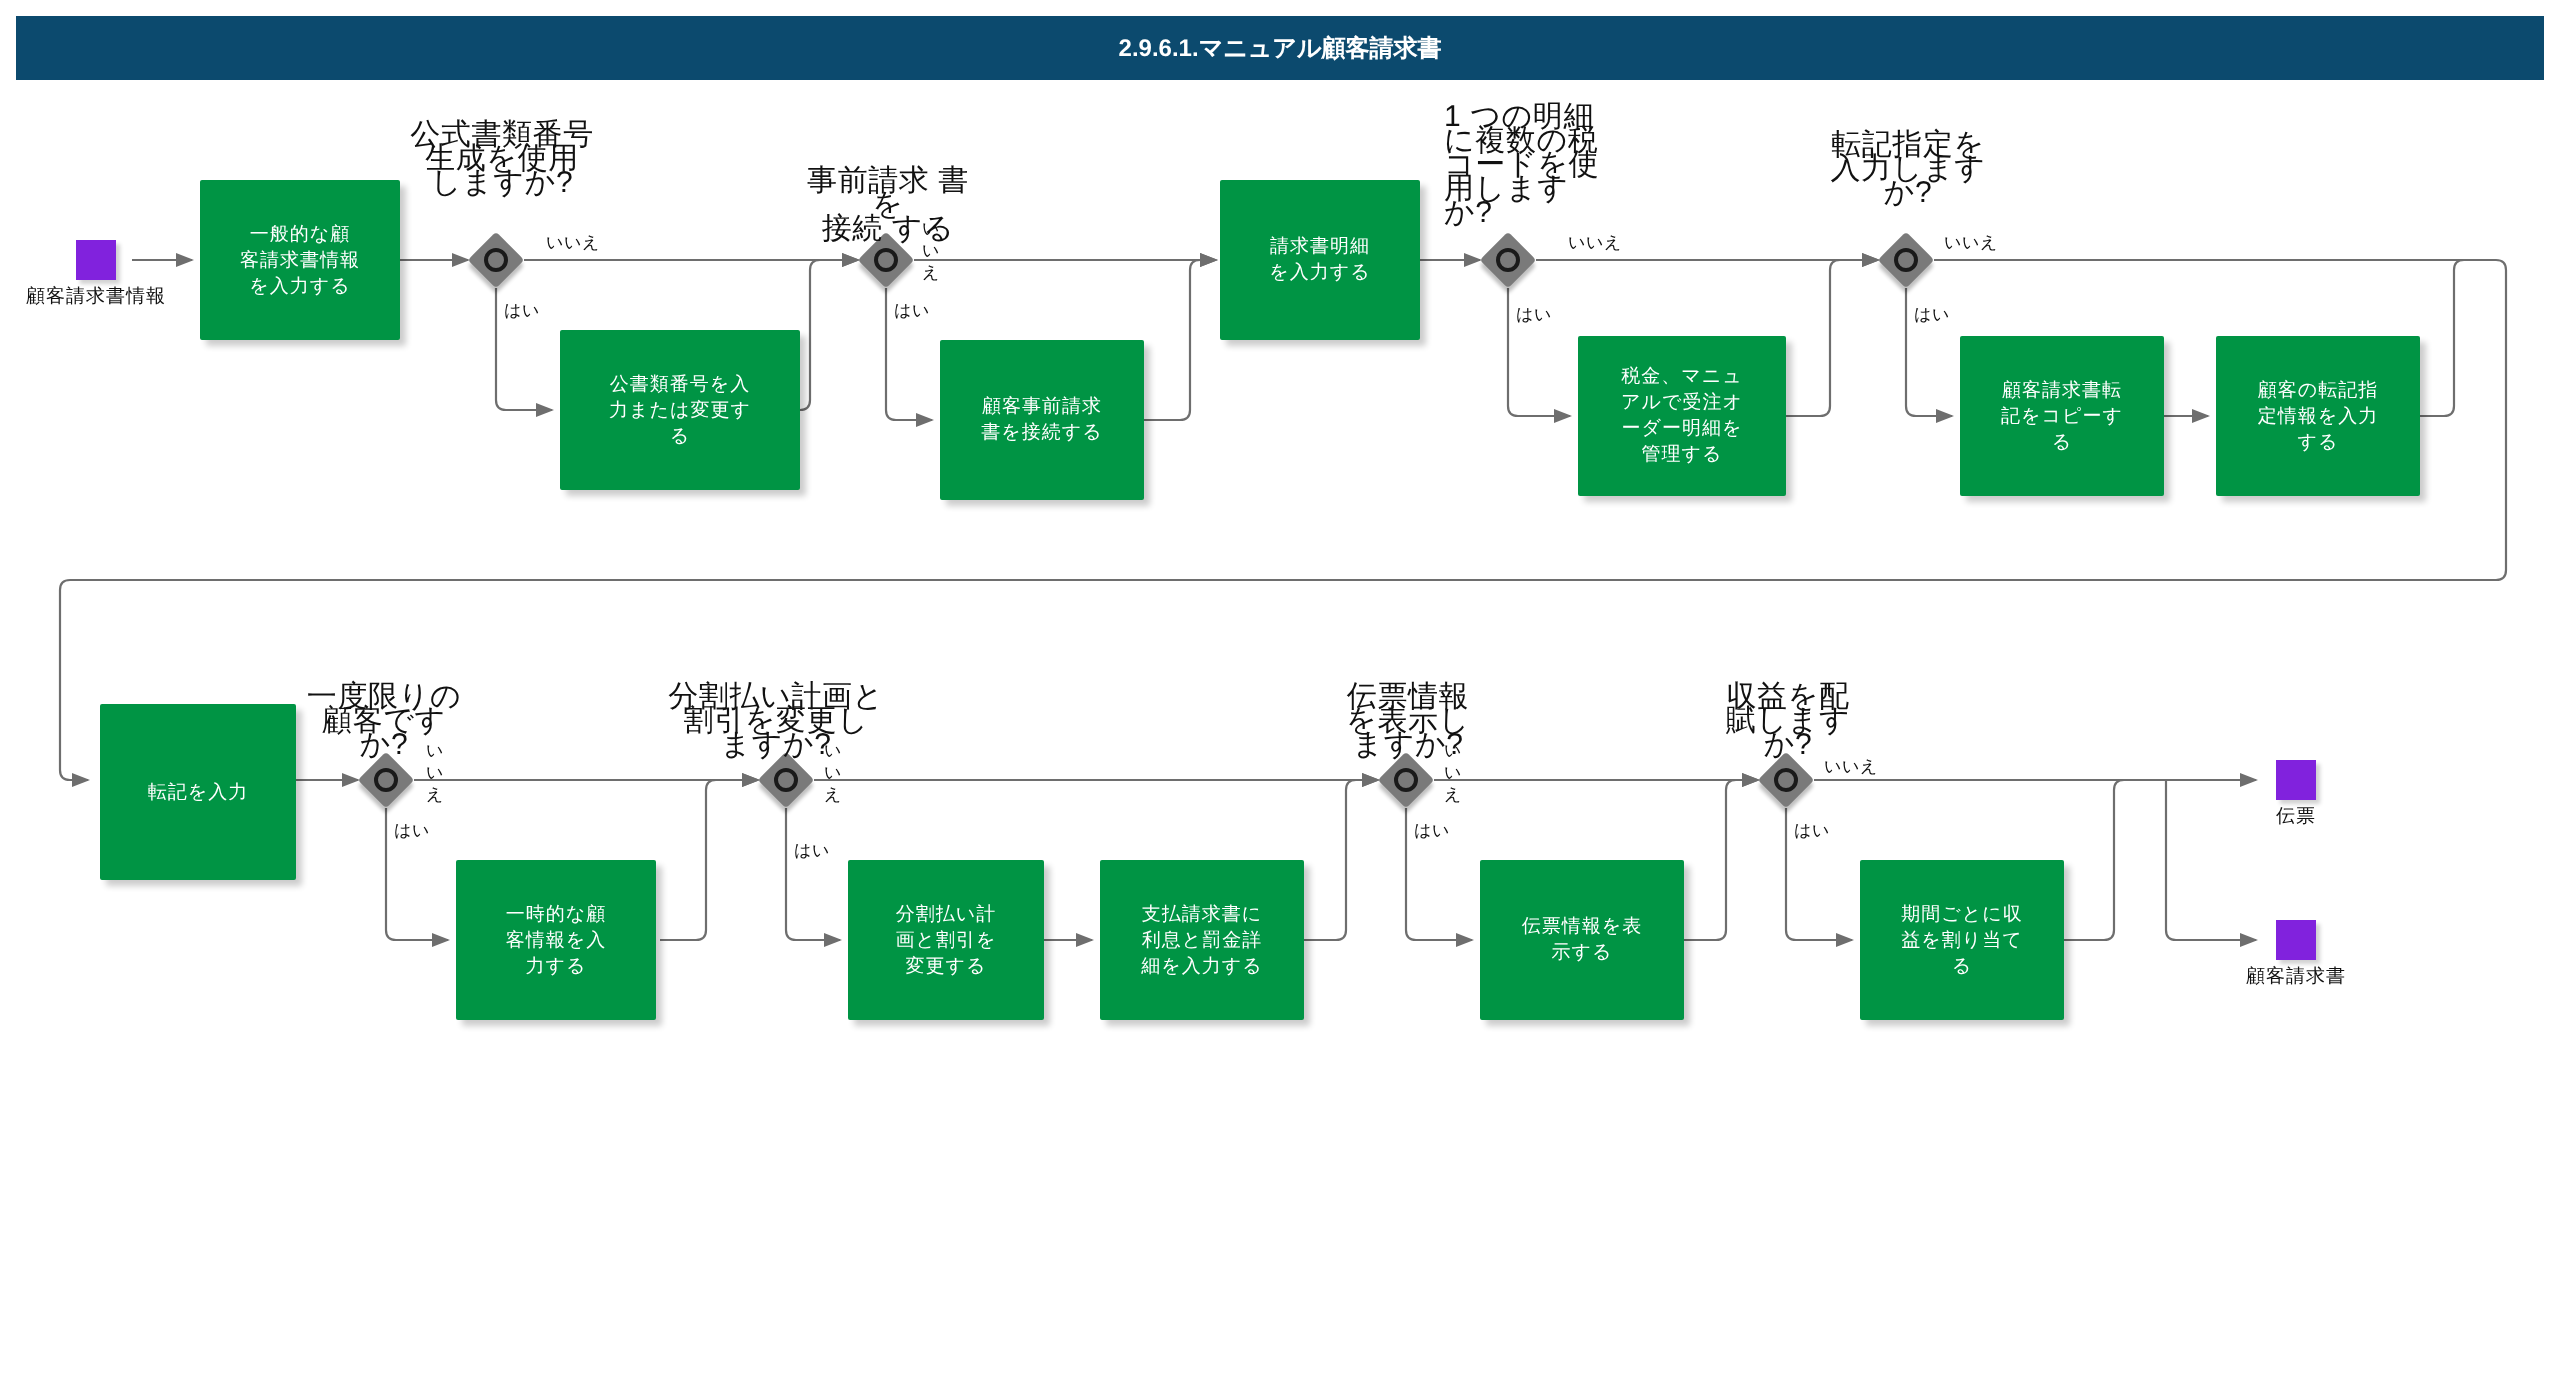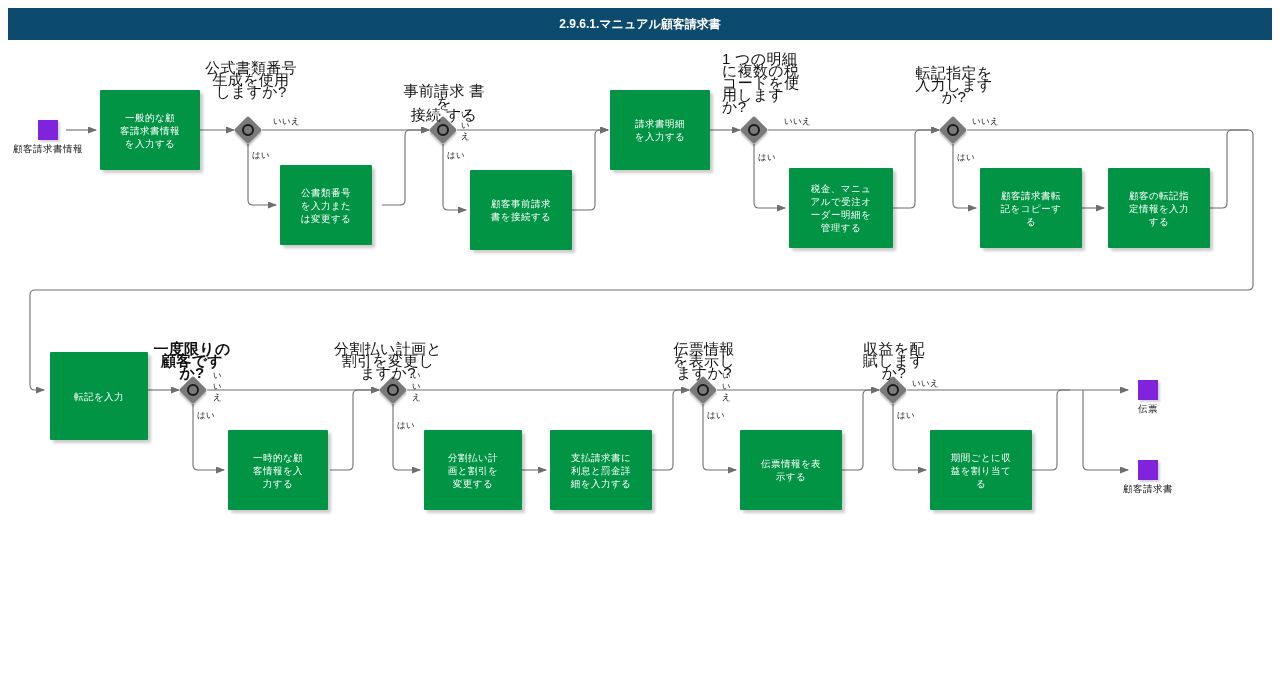--- a/index.html
+++ b/index.html
@@ -244,21 +244,21 @@
     </g>
   </svg>
 
   <div class="event" style="left:38px; top:80px;"></div>
   <div class="event-label" style="left:8px; top:103px; width:80px;">顧客請求書情報</div>
 
   <div class="task" style="left:100px; top:50px; width:100px; height:80px;">
     <span>一般的な顧客請求書情報を入力する</span>
   </div>
 
-  <div class="task" style="left:280px; top:125px; width:92px; height:80px;justify-content:flex-end;">
+  <div class="task" style="left:280px; top:125px; width:120px; height:80px;justify-content:flex-end;">
     <span>公書類番号を入力または変更する</span>
   </div>
 
   <div class="task" style="left:470px; top:130px; width:102px; height:80px;">
     <span>顧客事前請求書を接続する</span>
   </div>
 
   <div class="task" style="left:610px; top:50px; width:100px; height:80px;">
     <span>請求書明細を入力する</span>
   </div>
@@ -333,21 +333,21 @@
   </div>
 
   <div class="task" style="left:930px; top:390px; width:102px; height:80px;">
     <span>期間ごとに収益を割り当てる</span>
   </div>
 
   <div class="gateway" style="left:180px; top:337px;">
     <div class="gw-diamond"></div>
     <div class="gw-ring"></div>
   </div>
-  <div class="gw-label" style="left:152px; top:303px; width:80px;font-weight:bold;">一度限りの顧客ですか?</div>
+  <div class="gw-label" style="left:152px; top:303px; width:80px;">一度限りの顧客ですか?</div>
 
   <div class="gateway" style="left:380px; top:337px;">
     <div class="gw-diamond"></div>
     <div class="gw-ring"></div>
   </div>
   <div class="gw-label" style="left:334px; top:303px; width:108px;">分割払い計画と割引を変更しますか?</div>
 
   <div class="gateway" style="left:690px; top:337px;">
     <div class="gw-diamond"></div>
     <div class="gw-ring"></div>

